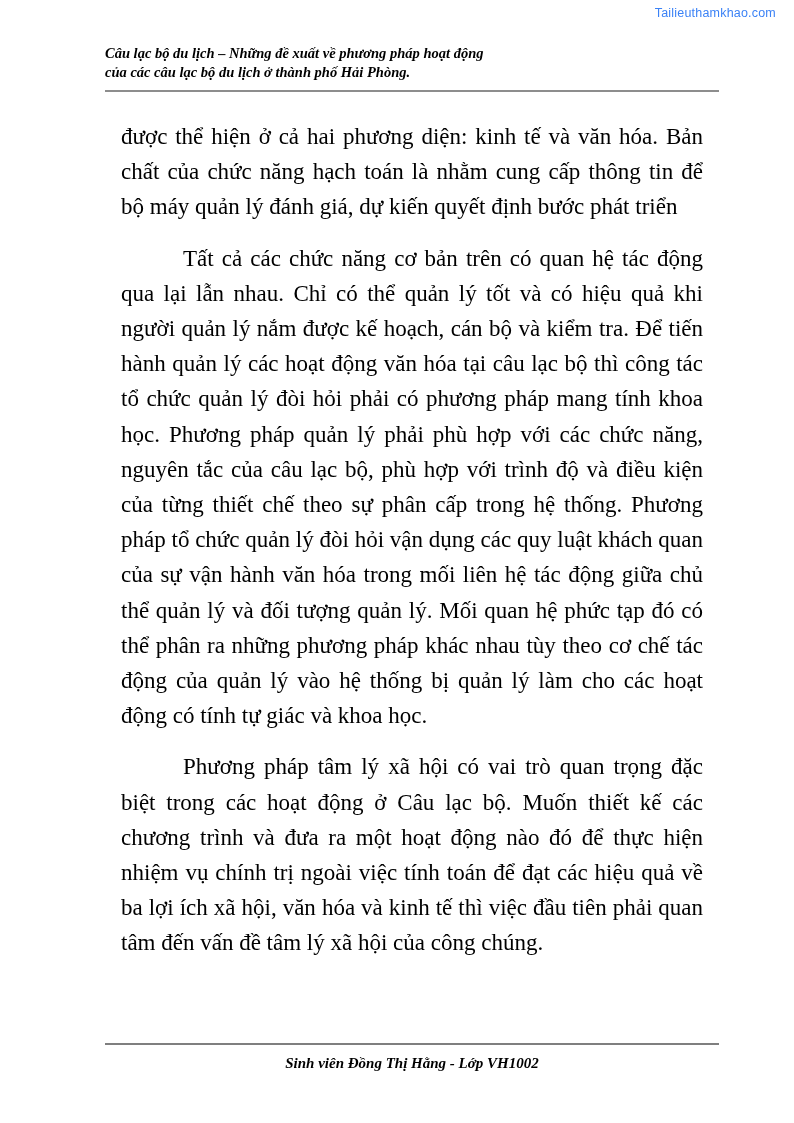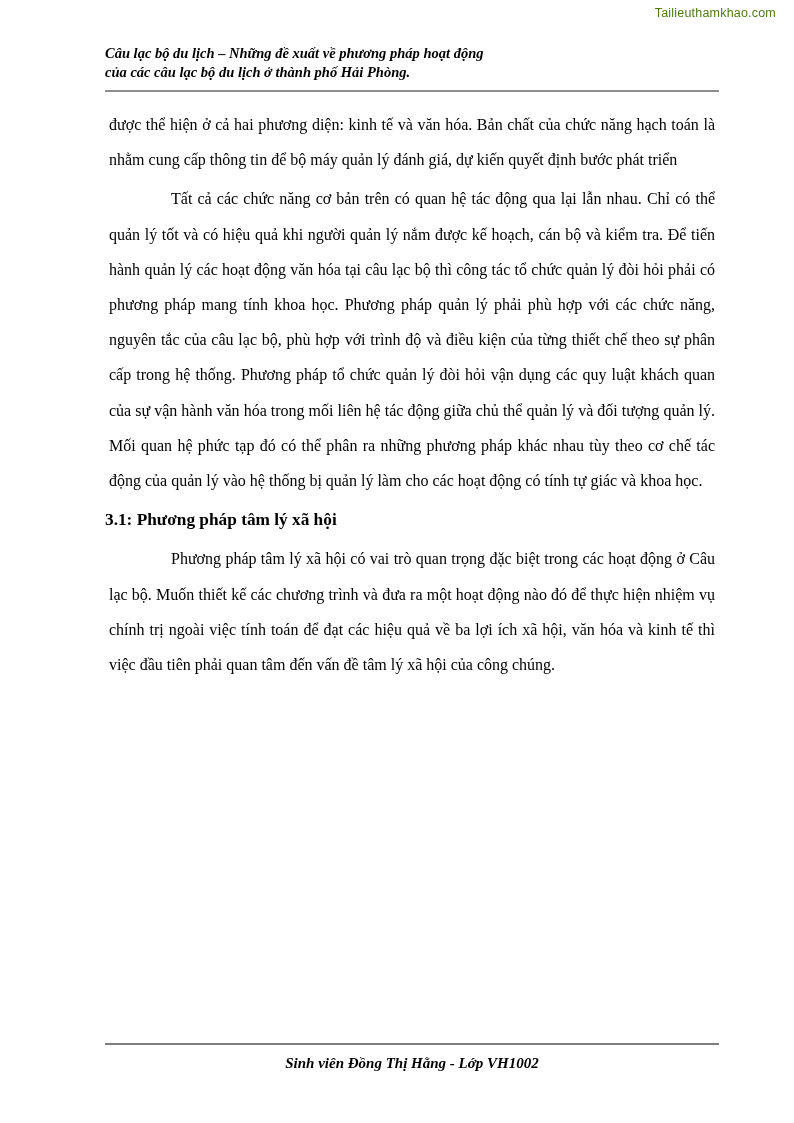--- a/index.html
+++ b/index.html
@@ -18,21 +18,21 @@
     box-sizing: border-box;
   }
 
   
   .watermark {
     position: absolute;
     top: 6px;
     right: 18px;
     font-family: "Liberation Sans", "DejaVu Sans", sans-serif;
     font-size: 12.5px;
-    color: #4d7c0f;
+    color: #3b82f6;
     letter-spacing: 0.2px;
     white-space: nowrap;
   }
 
   
   .header {
     position: absolute;
     top: 44px;
     left: 105px;
     width: 614px;
@@ -55,24 +55,24 @@
   }
 
   
   .body-area {
     position: absolute;
     top: 103px;
     left: 105px;
     width: 614px;
   }
   p.para {
-    margin: 4px;
+    margin: 16px;
     text-align: justify;
     text-justify: inter-word;
-    font-size: 16px;
+    font-size: 23px;
     line-height: 35.2px;
     text-indent: 0;
     -webkit-hyphens: none;
     hyphens: none;
   }
   p.para.indent {
     text-indent: 62px;
   }
   h3.heading {
     margin: 0;
@@ -115,21 +115,20 @@
     <div class="header-line">Câu lạc bộ du lịch – Những đề xuất về phương pháp hoạt động</div>
     <div class="header-line">của các câu lạc bộ du lịch ở thành phố Hải Phòng.</div>
   </div>
   <div class="header-rule"></div>
 
   <div class="body-area">
     <p class="para">được thể hiện ở cả hai phương diện: kinh tế và văn hóa. Bản chất của chức năng hạch toán là nhằm cung cấp thông tin để bộ máy quản lý đánh giá, dự kiến quyết định bước phát triển</p>
 
     <p class="para indent">Tất cả các chức năng cơ bản trên có quan hệ tác động qua lại lẫn nhau. Chỉ có thể quản lý tốt và có hiệu quả khi người quản lý nắm được kế hoạch, cán bộ và kiểm tra. Để tiến hành quản lý các hoạt động văn hóa tại câu lạc bộ thì công tác tổ chức quản lý đòi hỏi phải có phương pháp mang tính khoa học. Phương pháp quản lý phải phù hợp với các chức năng, nguyên tắc của câu lạc bộ, phù hợp với trình độ và điều kiện của từng thiết chế theo sự phân cấp trong hệ thống. Phương pháp tổ chức quản lý đòi hỏi vận dụng các quy luật khách quan của sự vận hành văn hóa trong mối liên hệ tác động giữa chủ thể quản lý và đối tượng quản lý. Mối quan hệ phức tạp đó có thể phân ra những phương pháp khác nhau tùy theo cơ chế tác động của quản lý vào hệ thống bị quản lý làm cho các hoạt động có tính tự giác và khoa học.</p>
 
-    <h3 class="heading">3.1: Phương pháp tâm lý xã hội</h3>
 
     <p class="para indent">Phương pháp tâm lý xã hội có vai trò quan trọng đặc biệt trong các hoạt động ở Câu lạc bộ. Muốn thiết kế các chương trình và đưa ra một hoạt động nào đó để thực hiện nhiệm vụ chính trị ngoài việc tính toán để đạt các hiệu quả về ba lợi ích xã hội, văn hóa và kinh tế thì việc đầu tiên  phải quan tâm đến vấn đề tâm lý xã hội của công chúng.</p>
 
 
 
   </div>
 
   <div class="footer-rule"></div>
   <div class="footer">Sinh viên Đồng Thị Hằng - Lớp VH1002</div>
 

